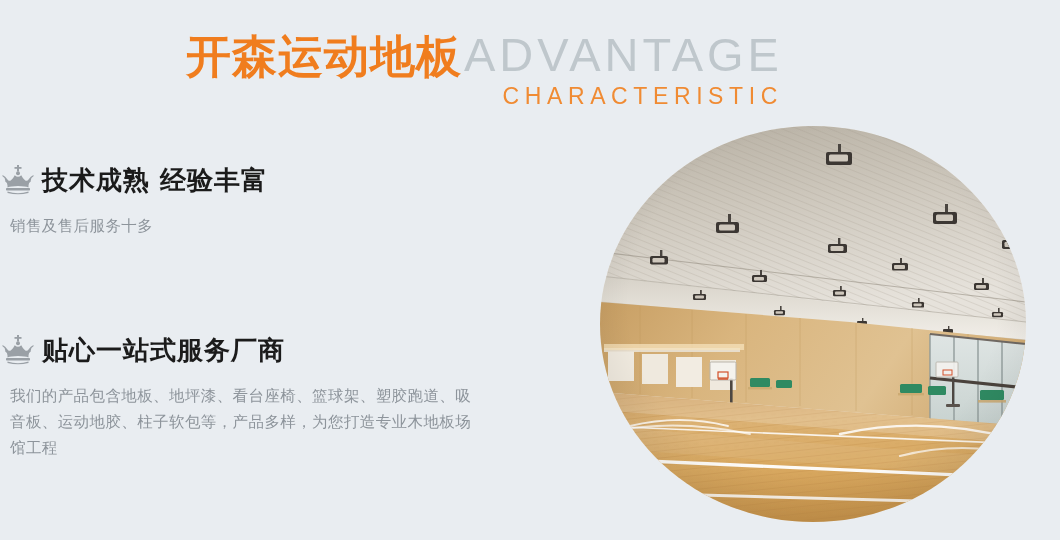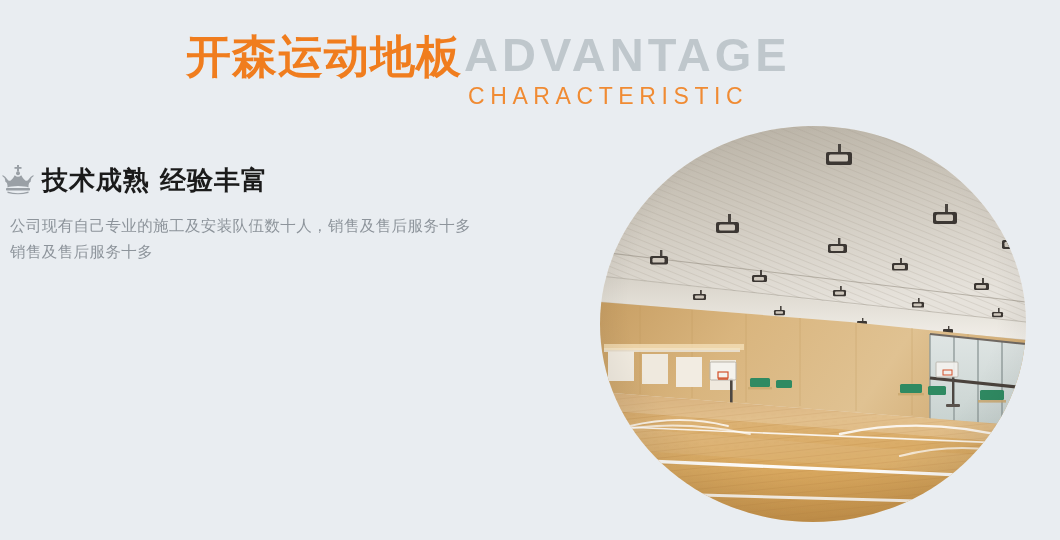--- a/index.html
+++ b/index.html
@@ -33,35 +33,36 @@
     font-family:"DejaVu Sans","Liberation Sans",sans-serif;
   }
   .header-en {
     margin-left:2px;
     margin-top:2px;
     display:flex;
     flex-direction:column;
   }
   .header-en-main {
     font-size:47px;
-    font-weight:bold;
+    font-weight:normal;
     color:#bfc7cc;
     letter-spacing:4px;
     line-height:50px;
     white-space:nowrap;
   }
   .header-en-sub {
     font-size:23px;
     font-weight:normal;
     color:#f08b33;
     letter-spacing:5.6px;
     line-height:28px;
     margin-top:2px;
     margin-left:4px;
     white-space:nowrap;
+    text-align:right;
   }
 
   
   .block { position:absolute; left:0; width:575px; }
   .block-1 { top:160px; }
   .block-2 { top:330px; }
 
   .block-title {
     display:flex;
     align-items:center;
@@ -129,25 +130,48 @@
                    Q59.5 25 65 22.5 L65 20 Q59 23 55.5 28.5 Q52 34 47.5 30
                    Q43 26 40.5 20.5 Q37 23.5 34 23.5 Q31 23.5 27.5 20.5
                    Q25 26 20.5 30 Q16 34 12.5 28.5 Q9 23 3 20 Z"></path>
           <rect x="10" y="46" width="48" height="5" rx="1.5"></rect>
           <path d="M13 53 Q34 60 55 53 L55 56 Q34 61 13 56 Z"></path>
         </g>
       </svg>
       <div class="block-title-text">技术成熟 经验丰富</div>
     </div>
     <div class="block-body">
-      <p>公司现有自己专业的施工及安装队伍数十人，销售及售后服务十多</p>
       <p>销售及售后服务十多</p>
     </div>
   </div>
 
+  <div class="block block-2">
+    <div class="block-title">
+      <svg class="crown-icon" viewBox="0 0 68 60">
+        <g fill="#9aa0a6">
+          <rect x="32" y="0" width="4" height="13"></rect>
+          <rect x="27" y="4" width="14" height="3.6"></rect>
+          <circle cx="34" cy="16.5" r="4"></circle>
+          <path d="M3 20 L3 22.5 Q8.5 25 8.5 31 L8.5 33 Q13 35 13 41 L13 45
+                   Q20 42 34 42 Q48 42 55 45 L55 41 Q55 35 59.5 33 L59.5 31
+                   Q59.5 25 65 22.5 L65 20 Q59 23 55.5 28.5 Q52 34 47.5 30
+                   Q43 26 40.5 20.5 Q37 23.5 34 23.5 Q31 23.5 27.5 20.5
+                   Q25 26 20.5 30 Q16 34 12.5 28.5 Q9 23 3 20 Z"></path>
+          <rect x="10" y="46" width="48" height="5" rx="1.5"></rect>
+          <path d="M13 53 Q34 60 55 53 L55 56 Q34 61 13 56 Z"></path>
+        </g>
+      </svg>
+      <div class="block-title-text">贴心一站式服务厂商</div>
+    </div>
+    <div class="block-body">
+      <p>我们的产品包含地板、地坪漆、看台座椅、篮球架、塑胶跑道、吸</p>
+      <p>音板、运动地胶、柱子软包等，产品多样，为您打造专业木地板场</p>
+      <p>馆工程</p>
+    </div>
+  </div>
 
   <div class="photo">
     <svg viewBox="0 0 426 396" preserveAspectRatio="xMidYMid slice">
       <defs>
         <linearGradient id="ceilGrad" x1="0" y1="0" x2="0.25" y2="1">
           <stop offset="0%" stop-color="#b7b0a3"></stop>
           <stop offset="45%" stop-color="#cdc7bc"></stop>
           <stop offset="100%" stop-color="#e6e2db"></stop>
         </linearGradient>
         <linearGradient id="ceilGrad2" x1="0" y1="0" x2="0" y2="1">

